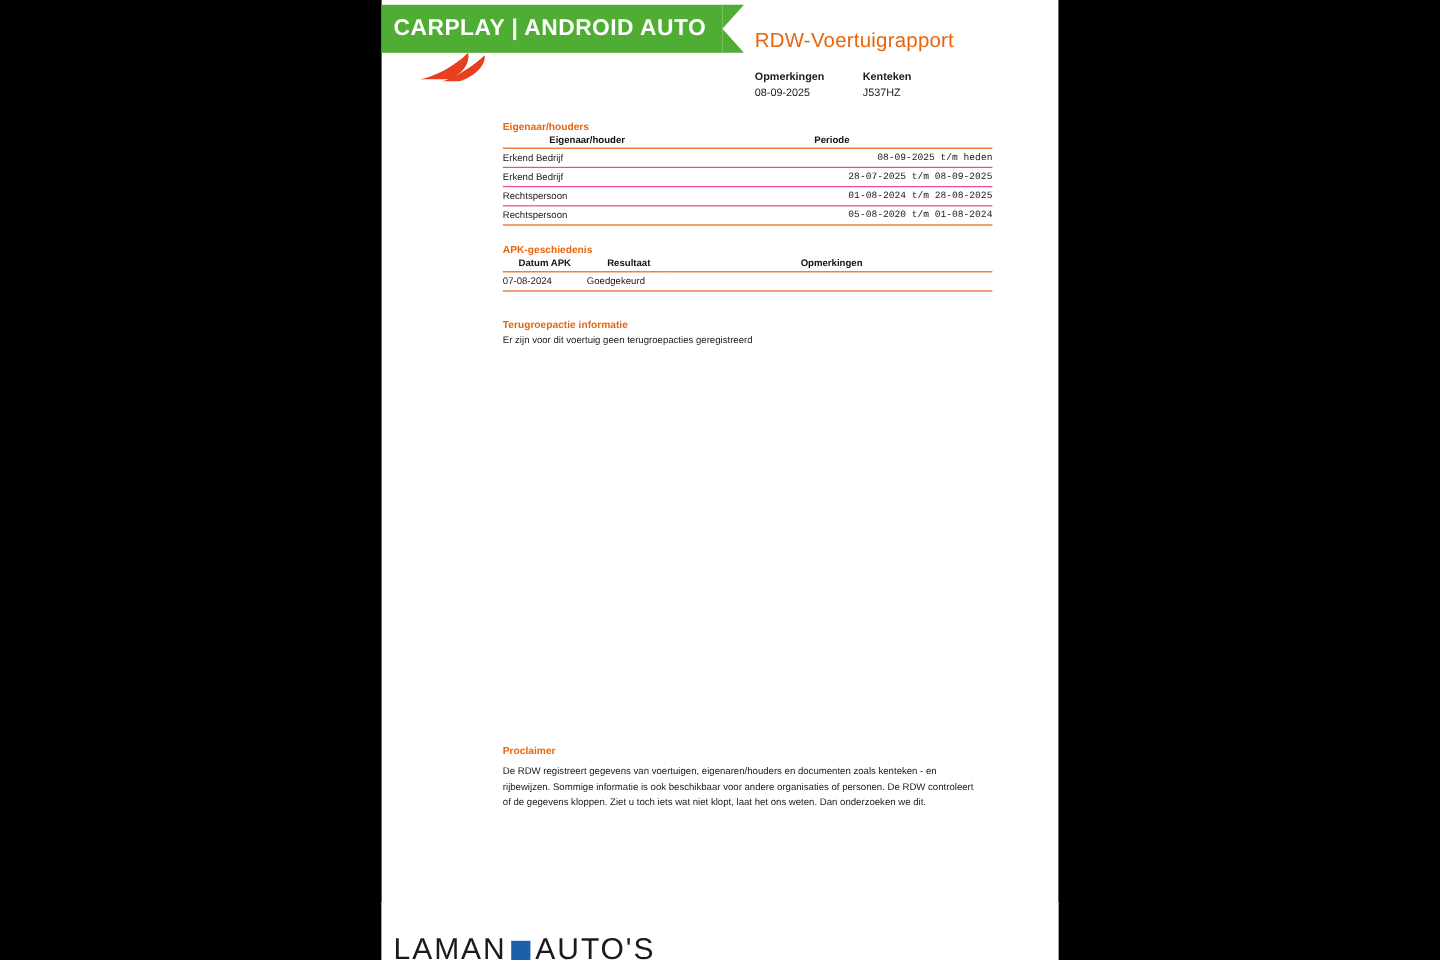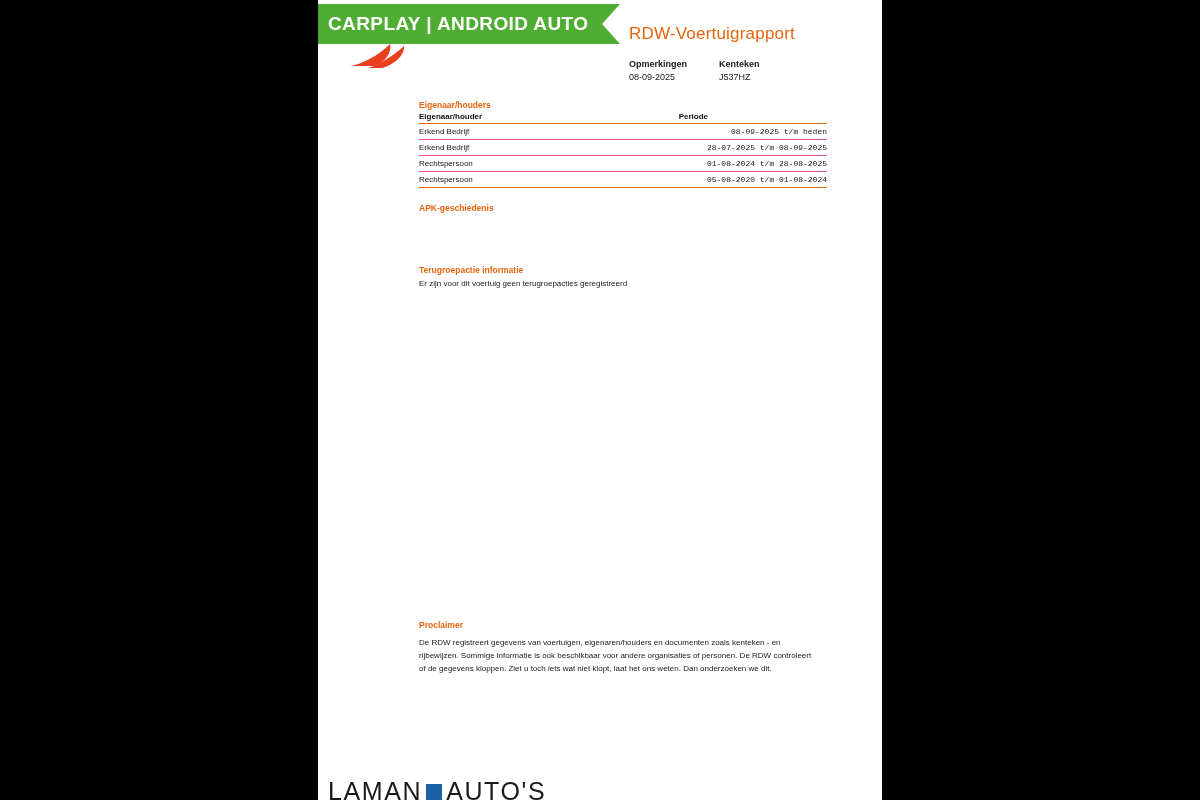--- a/index.html
+++ b/index.html
@@ -120,21 +120,21 @@
     border-collapse: collapse;
     font-size: 8px;
     color: #1a1a1a;
   }
   table.owners { top: 112px; }
   table.apk { top: 215px; }
 
   table.doc thead th {
     font-size: 8px;
     font-weight: bold;
-    text-align: left;
+    text-align: center;
     padding: 0 0 2px 0;
     border-bottom: 1px solid #e8650d;
     color: #111;
   }
   table.doc thead th.right { text-align: center; }
   table.doc tbody td {
     padding: 3px 0 3px 0;
     border-bottom: 1px solid #ec4899;
     vertical-align: top;
   }
@@ -264,20 +264,36 @@
           <td class="right">01-08-2024 t/m 28-08-2025</td>
         </tr>
         <tr>
           <td>Rechtspersoon</td>
           <td class="right">05-08-2020 t/m 01-08-2024</td>
         </tr>
       </tbody>
     </table>
 
     <div class="section-title sec-apk">APK-geschiedenis</div>
+    <table class="doc apk">
+      <thead>
+        <tr>
+          <th style="width:70px">Datum APK</th>
+          <th style="width:70px">Resultaat</th>
+          <th>Opmerkingen</th>
+        </tr>
+      </thead>
+      <tbody>
+        <tr>
+          <td>07-08-2024</td>
+          <td>Goedgekeurd</td>
+          <td></td>
+        </tr>
+      </tbody>
+    </table>
 
     <div class="section-title sec-recall">Terugroepactie informatie</div>
     <div class="recall-text">Er zijn voor dit voertuig geen terugroepacties geregistreerd</div>
 
     <div class="section-title sec-disclaimer">Proclaimer</div>
     <div class="disclaimer-body">De RDW registreert gegevens van voertuigen, eigenaren/houders en documenten zoals kenteken - en rijbewijzen. Sommige informatie is ook beschikbaar voor andere organisaties of personen. De RDW controleert of de gegevens kloppen. Ziet u toch iets wat niet klopt, laat het ons weten. Dan onderzoeken we dit.</div>
 
     <div class="footer-clip">
       
     </div>

